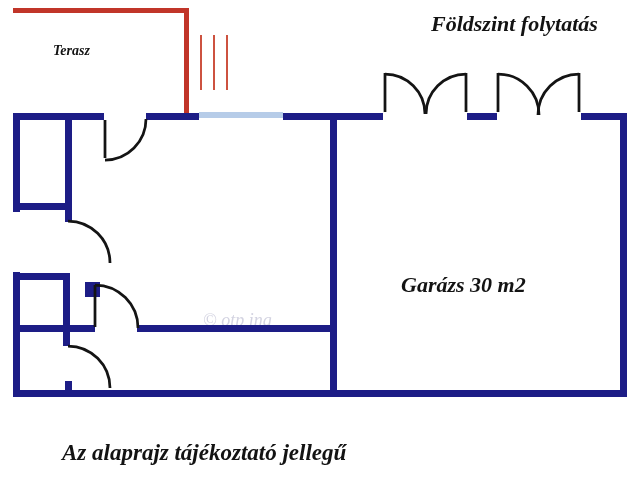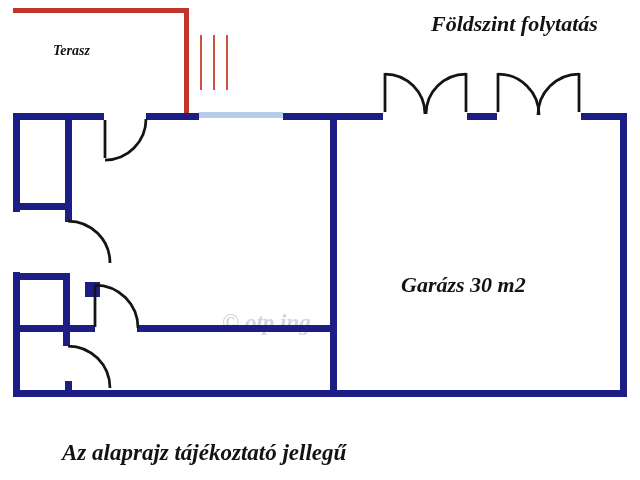--- a/index.html
+++ b/index.html
@@ -42,24 +42,24 @@
   }
   .label-terrace      { left: 53px;  top: 44px;  font-size: 14px; }
   .label-continuation { left: 390px; top: 13px;  font-size: 22px; margin-left: 41px; }
   .label-room         { left: 156px; top: 198px; font-size: 21px; }
   .label-garage       { left: 401px; top: 226px; font-size: 22px; margin-top: 48px; }
   .label-storage      { left: 177px; top: 346px; font-size: 21px; }
   .label-disclaimer   { left: 62px;  top: 441px; font-size: 23px; }
   .watermark {
     position: absolute;
     z-index: 1;
-    left: 222px;
+    left: 203px;
     top: 310px;
-    font-size: 23px;
-    font-weight: bold;
+    font-size: 18px;
+    font-weight: normal;
     font-style: italic;
     color: var(--watermark, #c9c9da);
     opacity: 0.8;
     white-space: nowrap;
   }
 </style>
 </head>
 <body>
 
 <div class="plan-canvas">

